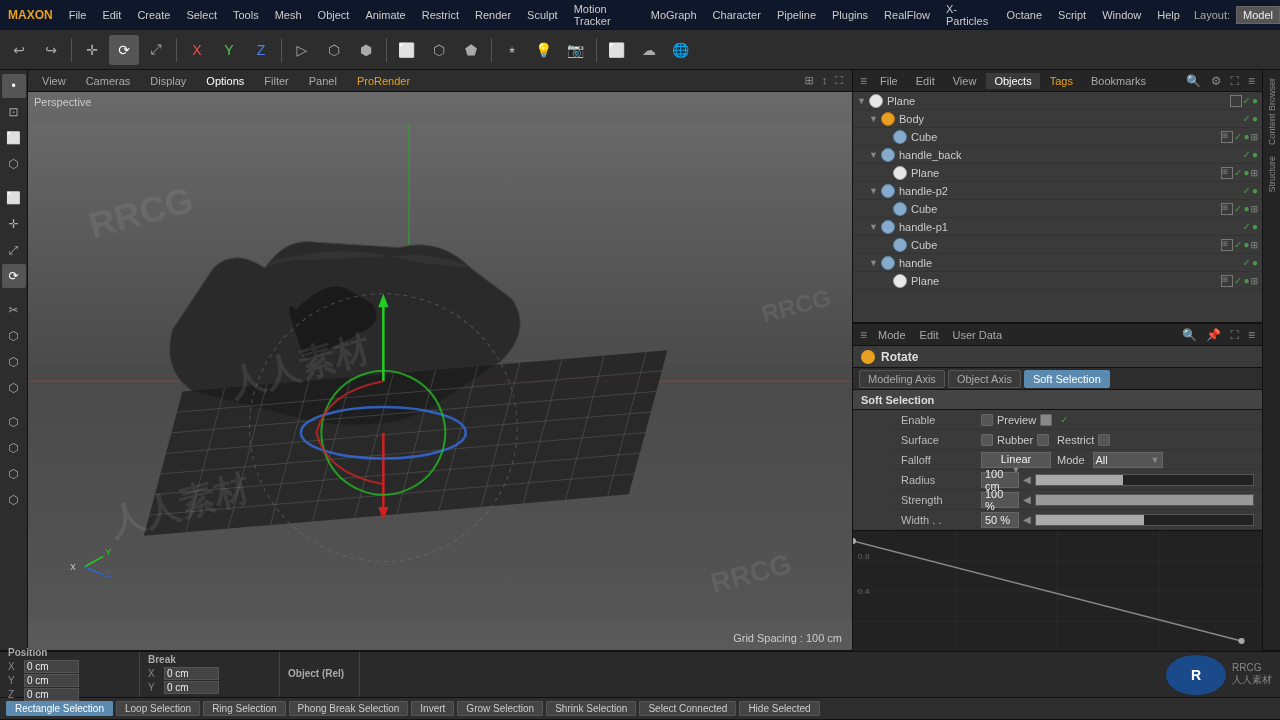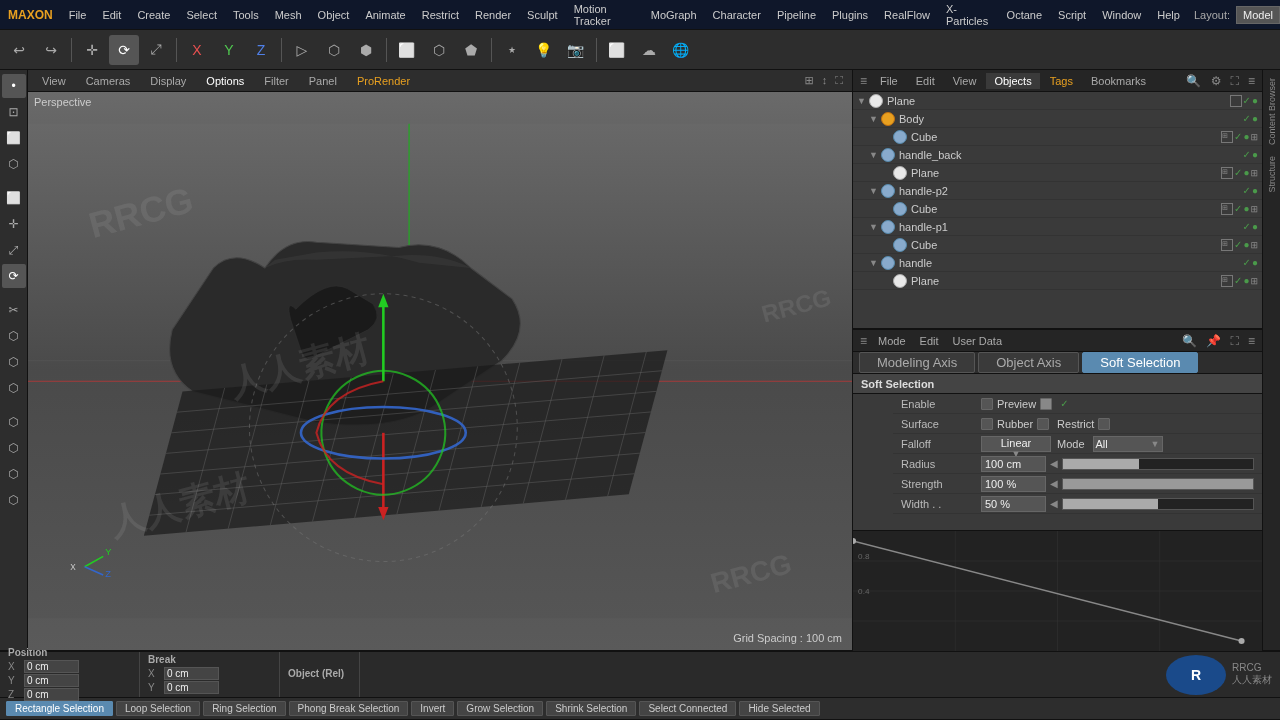--- a/index.html
+++ b/index.html
@@ -110,42 +110,42 @@
       padding: 0 8px; border-bottom: 1px solid #111;
     }
     .rotate-icon { width: 14px; height: 14px; border-radius: 50%; background: #e8a020; margin-right: 6px; display: inline-block; }
     .rotate-label { color: #ddd; font-size: 12px; font-weight: bold; }
     
     #soft-sel-tabs {
       height: 22px; background: #2d2d2d; display: flex; align-items: center;
       padding: 0 6px; gap: 3px; border-bottom: 1px solid #111;
     }
     .soft-tab {
-      padding: 2px 17px; color: #aaa; font-size: 13px; cursor: pointer;
+      padding: 2px 8px; color: #aaa; font-size: 11px; cursor: pointer;
       border: 1px solid #555; border-radius: 2px; background: #3a3a3a;
     }
     .soft-tab.active { background: #5a8ab0; color: #fff; border-color: #5a8ab0; }
     
     #soft-sel-title {
       height: 20px; background: #444; display: flex; align-items: center;
       padding: 0 8px; border-bottom: 1px solid #111;
     }
     .soft-sel-title-text { color: #ddd; font-size: 11px; font-weight: bold; }
     
     #soft-sel-props { flex: 1; background: #3a3a3a; overflow-y: auto; padding-left: 40px; }
     .prop-row {
       height: 20px; display: flex; align-items: center;
       padding: 0 8px; border-bottom: 1px solid #333;
     }
     .prop-label { width: 80px; color: #bbb; font-size: 11px; }
     .prop-checkbox { width: 12px; height: 12px; border: 1px solid #666; background: #555; margin-right: 4px; display: inline-block; border-radius: 1px; }
     .prop-checkbox.checked { background: #888; }
     .prop-value { color: #ccc; font-size: 11px; }
     .prop-slider-container { flex: 1; display: flex; align-items: center; gap: 4px; }
-    .prop-slider-val { width: 65px; background: #555; border: 1px solid #666; height: 16px; font-size: 11px; color: #eee; padding: 0 3px; display: flex; align-items: center; }
+    .prop-slider-val { width: 38px; background: #555; border: 1px solid #666; height: 16px; font-size: 11px; color: #eee; padding: 0 3px; display: flex; align-items: center; }
     .prop-slider-bar { flex: 1; height: 12px; background: #222; border: 1px solid #555; position: relative; }
     .prop-slider-fill { height: 100%; background: #aaa; }
     .prop-dropdown { background: #555; border: 1px solid #666; color: #eee; font-size: 11px; height: 16px; padding: 0 2px; display: flex; align-items: center; justify-content: space-between; min-width: 70px; cursor: pointer; }
     .dropdown-arrow { color: #888; font-size: 9px; }
 
     
     #graph-area {
       height: 120px; background: #222; border-top: 1px solid #111;
       position: relative;
     }
@@ -576,20 +576,24 @@
           <span class="obj-toolbar-btn">Edit</span>
           <span class="obj-toolbar-btn">User Data</span>
           <span style="margin-left:auto; display:flex; gap:3px;">
             <span class="panel-header-icon">🔍</span>
             <span class="panel-header-icon">📌</span>
             <span class="panel-header-icon">⛶</span>
             <span class="panel-header-icon">≡</span>
           </span>
         </div>
 
+        <div id="rotate-title">
+          <span class="rotate-icon"></span>
+          <span class="rotate-label">Rotate</span>
+        </div>
 
         <div id="soft-sel-tabs">
           <div class="soft-tab">Modeling Axis</div>
           <div class="soft-tab">Object Axis</div>
           <div class="soft-tab active">Soft Selection</div>
         </div>
 
         <div id="soft-sel-title">
           <span class="soft-sel-title-text">Soft Selection</span>
         </div>

